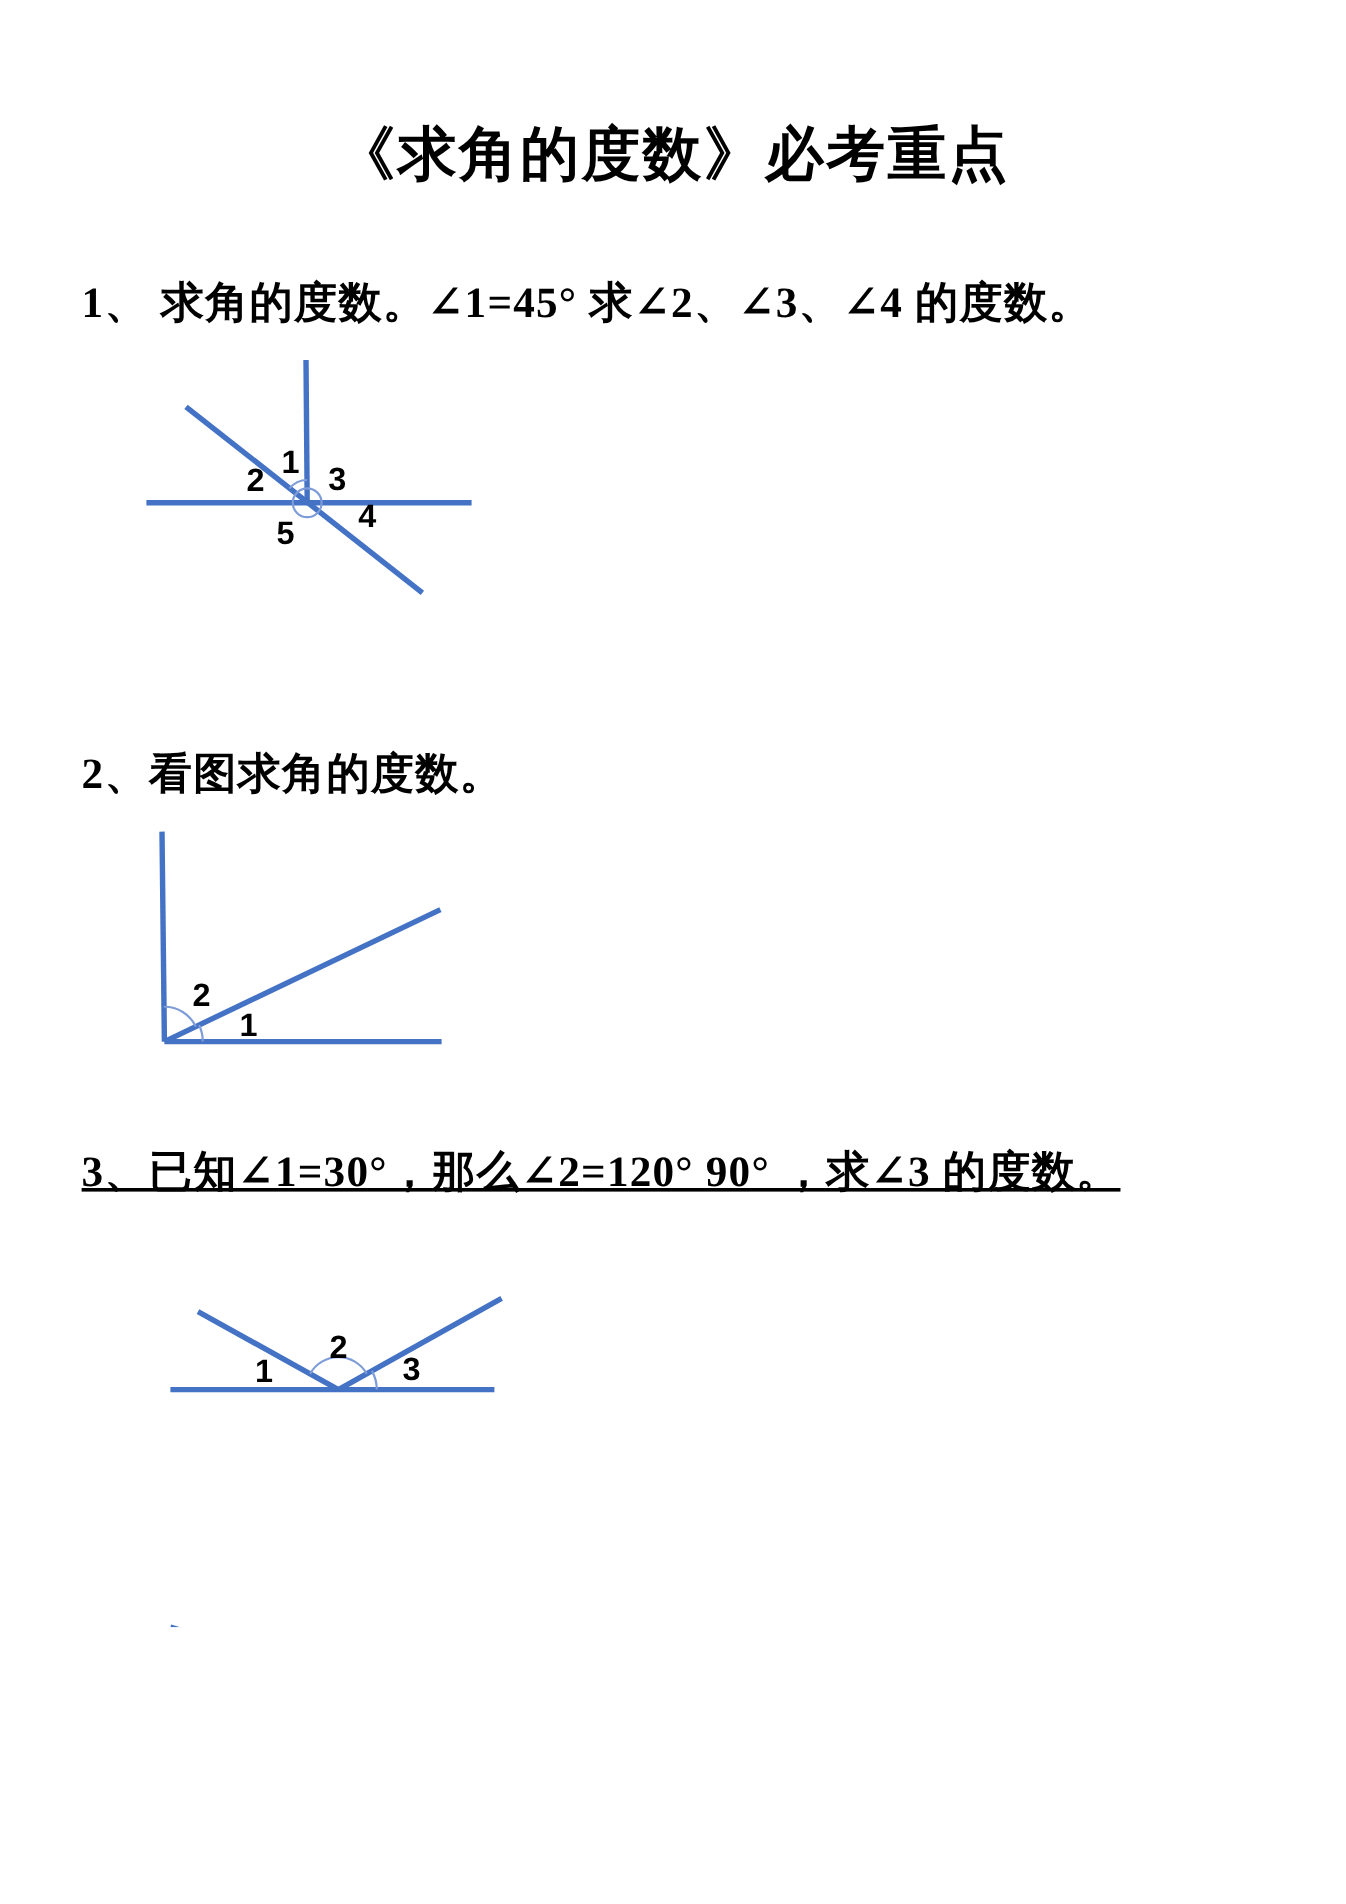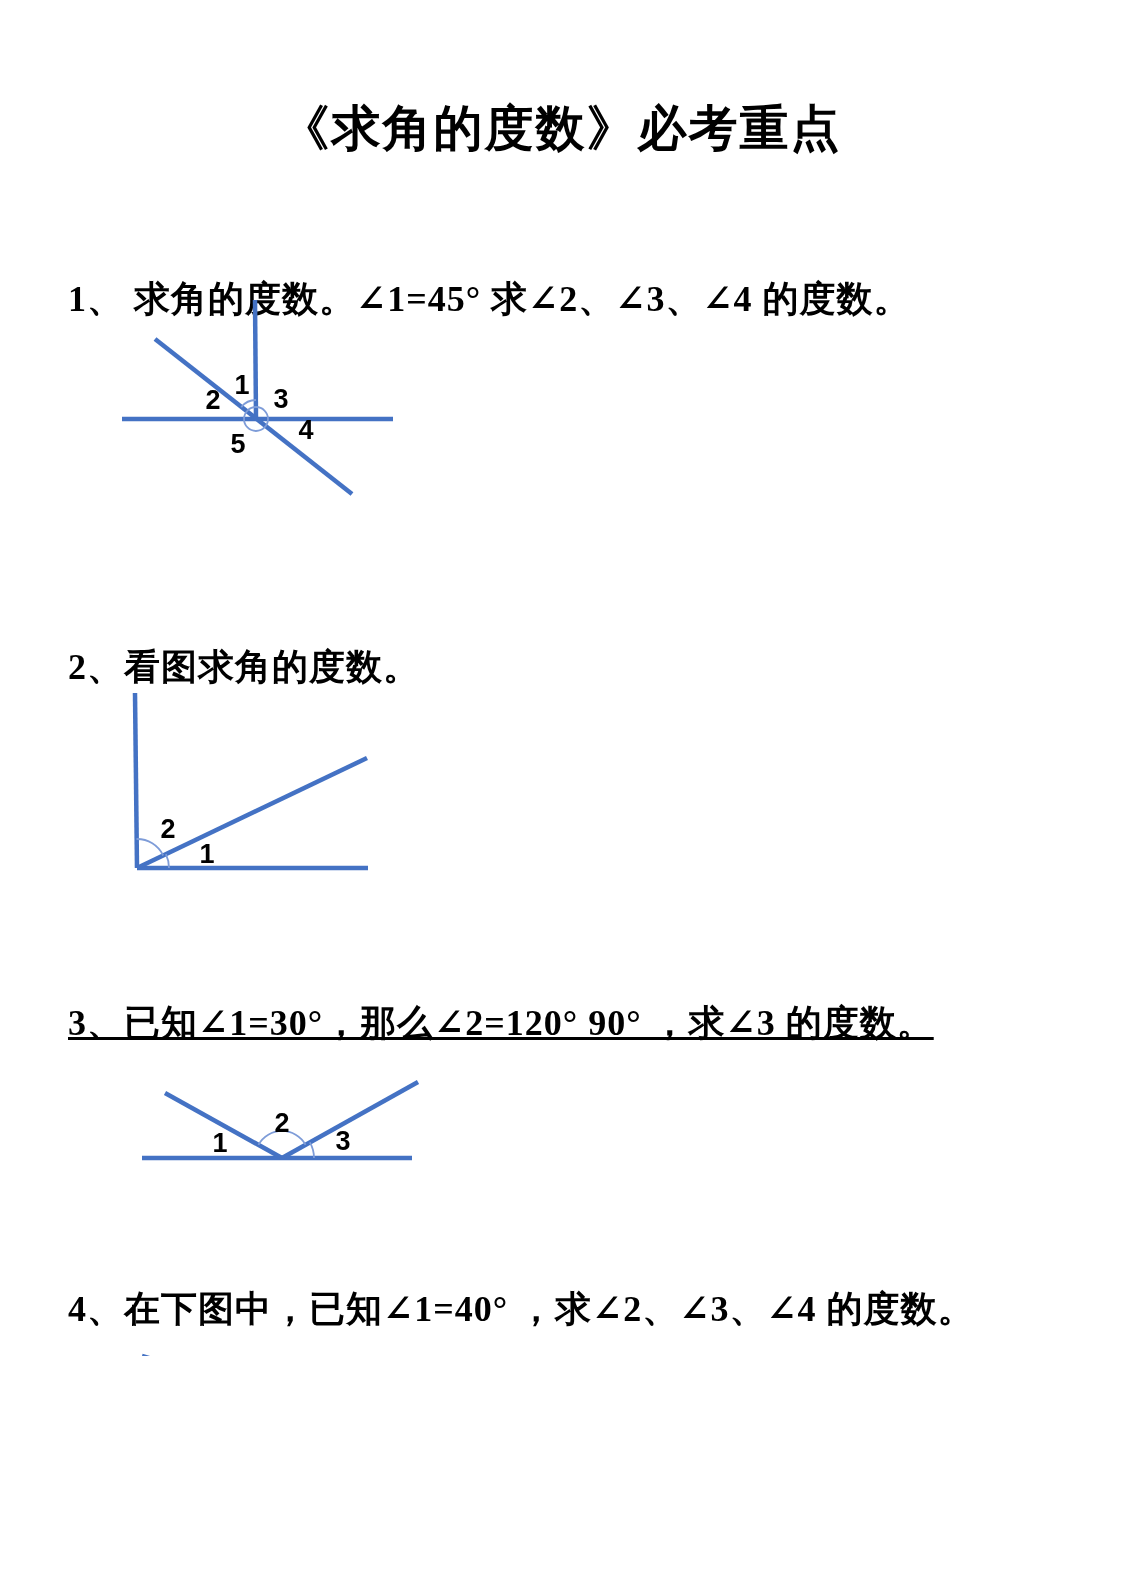--- a/index.html
+++ b/index.html
@@ -33,24 +33,23 @@
     white-space:pre;
   }
   .question{
     position:absolute;
     left:68px;
     width:1010px;
     font-size:36px;
     font-weight:bold;
     letter-spacing:1px;
     white-space:pre-wrap;
-    margin-top:47px;
   }
   .q1{top:228px;}
-  .q2{top:596px;}
+  .q2{top:621px;}
   .q3{top:952px;text-decoration:underline;}
   .q4{top:1238px;}
   .diagram{position:absolute;overflow:visible;}
   .d1{left:110px;top:290px;}
   .d2{left:120px;top:685px;}
   .d3{left:130px;top:1070px;}
   .d4{left:130px;top:1340px;}
   .geo-line{
     stroke:var(--line-color);
     stroke-width:4.5;
@@ -110,21 +109,20 @@
     <line class="geo-line" x1="12" y1="88" x2="282" y2="88"></line>
     <line class="geo-line" x1="152" y1="88" x2="35" y2="23"></line>
     <line class="geo-line" x1="152" y1="88" x2="288" y2="12"></line>
     <path class="geo-arc" d="M 128.4 74.9 A 27 27 0 0 1 175.6 74.8"></path>
     <path class="geo-arc" d="M 179.9 72.4 A 32 32 0 0 1 184 88"></path>
     <text class="angle-num" x="90" y="82">1</text>
     <text class="angle-num" x="152" y="62">2</text>
     <text class="angle-num" x="213" y="80">3</text>
   </svg>
 
-  <div class="question q4">4、在下图中，已知∠1=40° ，求∠2、∠3、∠4 的度数。</div>
 
   <svg class="diagram d4" width="300" height="110" viewBox="0 0 300 110">
     <circle class="geo-arc" cx="149" cy="56" r="14"></circle>
     <line class="geo-line" x1="12" y1="16" x2="283" y2="95"></line>
     <line class="geo-line" x1="17" y1="84" x2="275" y2="28"></line>
     <text class="angle-num" x="218" y="64">1</text>
     <text class="angle-num" x="154" y="41">2</text>
     <text class="angle-num" x="82" y="66">3</text>
     <text class="angle-num" x="147" y="99">4</text>
   </svg>

